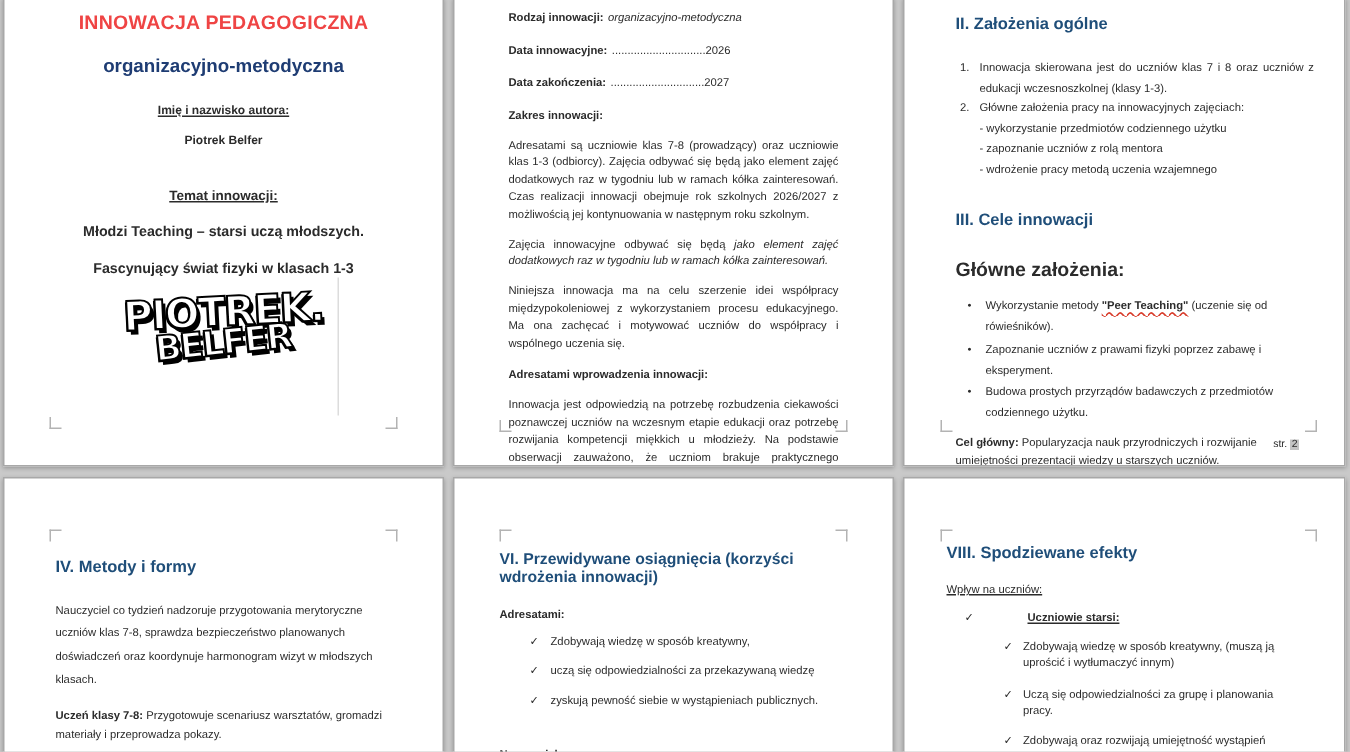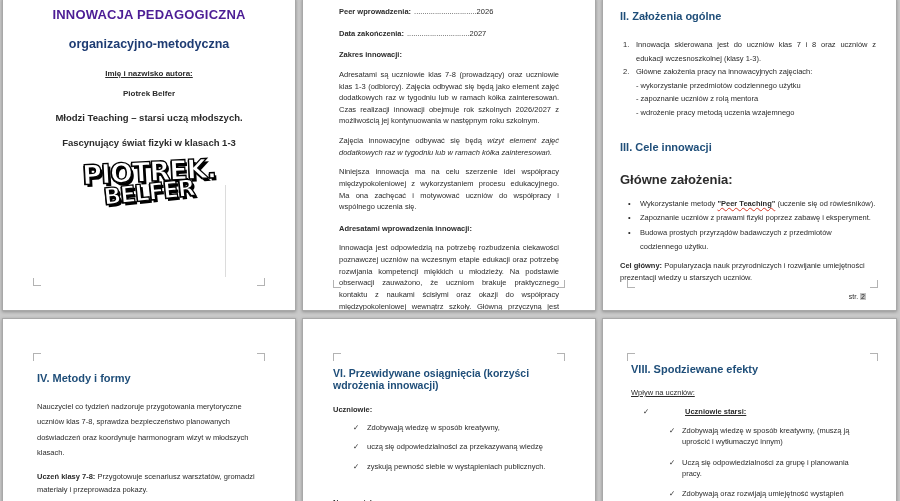--- a/index.html
+++ b/index.html
@@ -22,21 +22,21 @@
 
   
   .mark{position:absolute;width:7px;height:7px;}
   .mark.tl{border-top:1px solid #b3b3b3;border-left:1px solid #b3b3b3;}
   .mark.tr{border-top:1px solid #b3b3b3;border-right:1px solid #b3b3b3;}
   .mark.bl{border-bottom:1px solid #b3b3b3;border-left:1px solid #b3b3b3;}
   .mark.br{border-bottom:1px solid #b3b3b3;border-right:1px solid #b3b3b3;}
 
   
   .p1 .inner{padding-top:8px;text-align:center;}
-  .t1{font-size:13px;font-weight:bold;color:#4c1d95;letter-spacing:.2px;}
+  .t1{font-size:13px;font-weight:bold;color:#ef4444;letter-spacing:.2px;}
   .t2{font-size:12.5px;font-weight:bold;color:#1e3c73;margin-top:15px;}
   .small-lbl{font-size:8px;font-weight:bold;text-decoration:underline;margin-top:18px;}
   .author{font-size:8px;font-weight:bold;margin-top:11px;}
   .temat{font-size:9px;font-weight:bold;text-decoration:underline;margin-top:27px;}
   .topic{font-size:9.5px;font-weight:bold;margin-top:14px;}
   .graffiti{margin-top:10px;line-height:1;}
   .graf{
     display:block;font-weight:900;color:#fff;
     -webkit-text-stroke:1.3px #000;
     text-shadow:2px 3px 0 #000,-1px 1px 0 #000;
@@ -54,21 +54,21 @@
   .heading{font-size:11px;font-weight:bold;color:#1f4e79;}
 
   
   .p2 .inner{padding:7px 36px 0;}
   .field{font-size:7.5px;margin-bottom:10px;}
   .field .lab{font-weight:bold;margin-right:3px;}
   .sec-lbl{font-size:7.5px;font-weight:bold;}
   .p2 .para{margin-top:8px;}
 
   
-  .p3 .inner{padding:9px 20px 0 17px;position:relative;}
+  .p3 .inner{padding:9px 20px 0 34px;position:relative;}
   .numlist{margin-top:13px;font-size:7.5px;line-height:1.8;}
   .numrow{display:flex;}
   .numrow .num{width:13px;flex:none;padding-left:3px;}
   .numrow .txt{flex:1;text-align:justify;}
   .dashrow{padding-left:16px;line-height:1.8;}
   .h2sp{margin-top:20px;}
   .mini-b{font-size:13px;font-weight:bold;margin-top:14px;}
   .blist{margin-top:7px;font-size:7.5px;}
   .brow{display:flex;line-height:1.9;}
   .brow .bm{width:12px;flex:none;text-align:left;padding-left:8px;}
@@ -100,44 +100,48 @@
 </style>
 </head>
 <body>
 
 <div class="page p1">
   <div class="inner">
     <div class="t1">INNOWACJA PEDAGOGICZNA</div>
     <div class="t2">organizacyjno-metodyczna</div>
     <div class="small-lbl">Imię i nazwisko autora:</div>
     <div class="author">Piotrek Belfer</div>
+    <div class="temat">Temat innowacji:</div>
     <div class="topic">Młodzi Teaching – starsi uczą młodszych.</div>
     <div class="topic">Fascynujący świat fizyki w klasach 1-3</div>
     <div class="graffiti">
       <span class="graf graf1">PIOTREK.</span>
       <span class="graf graf2">BELFER</span>
     </div>
   </div>
   <div class="graffiti-line"></div>
   <div class="mark bl" style="left:30px;bottom:24px;"></div>
   <div class="mark br" style="right:30px;bottom:24px;"></div>
 </div>
 
 <div class="page p2">
   <div class="inner body-txt">
     <div class="field">
-      <span class="lab">Peer wprowadzenia:</span><span>..............................2026</span>
+      <span class="lab">Rodzaj innowacji:</span><span class="ital">organizacyjno-metodyczna</span>
+    </div>
+    <div class="field">
+      <span class="lab">Data innowacyjne:</span><span>..............................2026</span>
     </div>
     <div class="field">
       <span class="lab">Data zakończenia:</span><span>..............................2027</span>
     </div>
     <div class="sec-lbl">Zakres innowacji:</div>
     <div class="para just">Adresatami są uczniowie klas 7-8 (prowadzący) oraz uczniowie klas 1-3 (odbiorcy). Zajęcia odbywać się będą jako element zajęć dodatkowych raz w tygodniu lub w ramach kółka zainteresowań. Czas realizacji innowacji obejmuje rok szkolnych 2026/2027 z możliwością jej kontynuowania w następnym roku szkolnym.</div>
     <div class="para just">
-      <span>Zajęcia innowacyjne odbywać się będą </span><span class="ital">wizyt element zajęć dodatkowych raz w tygodniu lub w ramach kółka zainteresowań.</span>
+      <span>Zajęcia innowacyjne odbywać się będą </span><span class="ital">jako element zajęć dodatkowych raz w tygodniu lub w ramach kółka zainteresowań.</span>
     </div>
     <div class="para just">Niniejsza innowacja ma na celu szerzenie idei współpracy międzypokoleniowej z wykorzystaniem procesu edukacyjnego. Ma ona zachęcać i motywować uczniów do współpracy i wspólnego uczenia się.</div>
     <div class="sec-lbl" style="margin-top:10px;">Adresatami wprowadzenia innowacji:</div>
     <div class="para just">Innowacja jest odpowiedzią na potrzebę rozbudzenia ciekawości poznawczej uczniów na wczesnym etapie edukacji oraz potrzebę rozwijania kompetencji miękkich u młodzieży. Na podstawie obserwacji zauważono, że uczniom brakuje praktycznego kontaktu z naukami ścisłymi oraz okazji do współpracy międzypokoleniowej wewnątrz szkoły. Główną przyczyną jest potrzeba korelacji międzyprzedmiotowej i nauki przez działanie</div>
   </div>
   <div class="mark bl" style="left:30px;bottom:22px;"></div>
   <div class="mark br" style="right:30px;bottom:22px;"></div>
 </div>
 
 <div class="page p3">
@@ -194,21 +198,21 @@
     </div>
 
   </div>
   <div class="mark tl" style="left:30px;top:34px;"></div>
   <div class="mark tr" style="right:30px;top:34px;"></div>
 </div>
 
 <div class="page p5">
   <div class="inner">
     <div class="heading">VI. Przewidywane osiągnięcia (korzyści wdrożenia innowacji)</div>
-    <div class="grp">Uczniowie:</div>
+    <div class="grp">Adresatami:</div>
     <div class="ckrow">
       <span class="ck">✓</span>
       <span class="ct">Zdobywają wiedzę w sposób kreatywny,</span>
     </div>
     <div class="ckrow">
       <span class="ck">✓</span>
       <span class="ct">uczą się odpowiedzialności za przekazywaną wiedzę</span>
     </div>
     <div class="ckrow">
       <span class="ck">✓</span>

